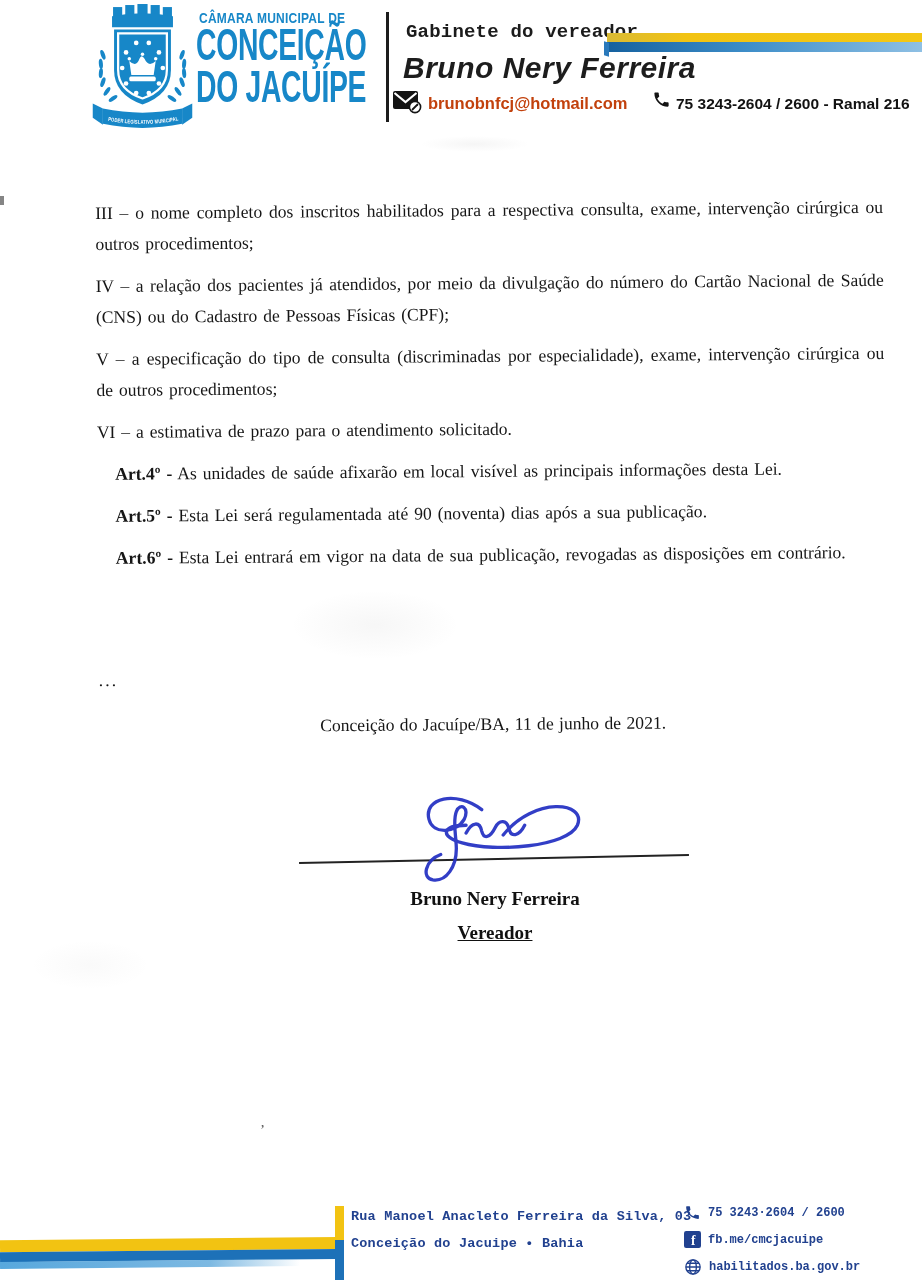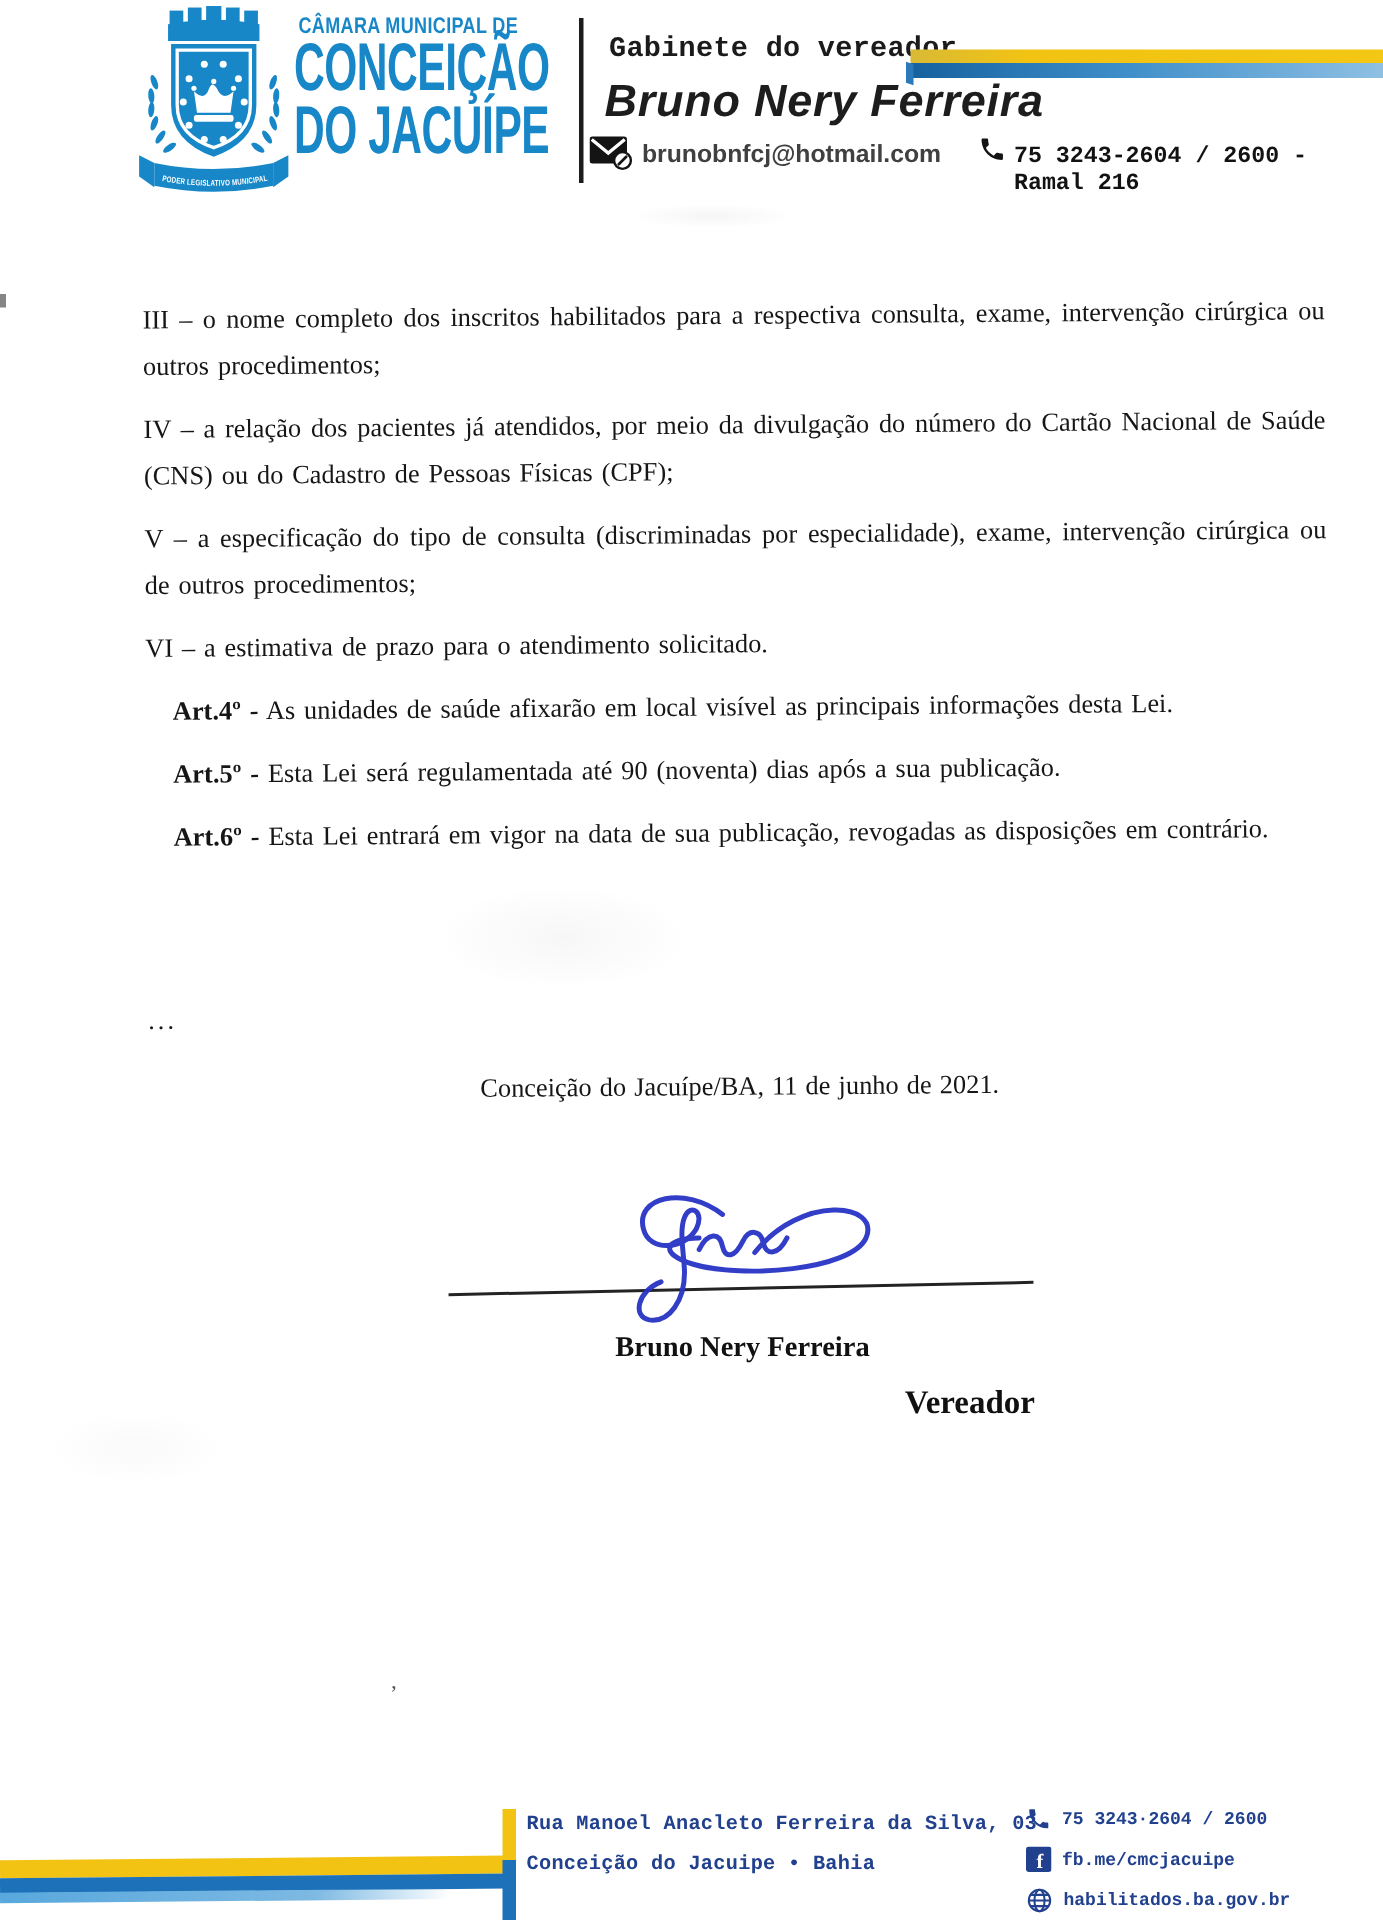--- a/index.html
+++ b/index.html
@@ -26,42 +26,42 @@
   .header-stripe { position:absolute; left:607px; top:33px; width:315px; }
   .hs-yellow { height:9px; background:linear-gradient(90deg,#d9ba35,#f2c312 25%,#f4c714); }
   .hs-blue   { height:10px; background:linear-gradient(90deg,#15619f,#3e8ec9 45%,#8fc0e4); }
   .hs-tip { position:absolute; left:-3px; top:9px; width:5px; height:14px; background:#2a79bb; transform:skewY(18deg); }
 
   .office-name { position:absolute; left:403px; top:51px; font-family:"Liberation Sans", sans-serif;
                  font-style:italic; font-weight:700; font-size:30px; color:#1d1d1d; letter-spacing:0.5px; }
 
   .email-row-icon { position:absolute; left:393px; top:90px; }
   .email-text { position:absolute; left:428px; top:94px; font-family:"Liberation Sans", sans-serif;
-                font-weight:700; font-size:16.5px; color:#404040; }
+                font-weight:700; font-size:16.5px; color:#c2410c; }
   .phone-row-icon { position:absolute; left:652px; top:90px; }
-  .phone-text { position:absolute; left:676px; top:95px; font-family:Liberation Mono, monospace;
+  .phone-text { position:absolute; left:676px; top:95px; font-family:Liberation Sans, sans-serif;
                 font-weight:700; font-size:15.5px; color:#121212; }
 
   
   .doc-body { position:absolute; left:95px; top:198px; width:788px;
               font-size:17.6px; line-height:31px; text-align:justify;
               transform:rotate(-0.45deg); transform-origin:left top; }
   .doc-body p { margin:0 0 11px 0; word-spacing:1.5px; }
   .art-label { font-weight:700;margin-left:18px; }
   .ellipsis-mark { margin-top:91px; text-align:left; letter-spacing:2px; }
   .dateline { margin-top:16px; text-align:center; word-spacing:1px; }
 
   
   .sig-line { position:absolute; left:299px; top:858px; width:390px; height:2px;
               background:#232323; transform:rotate(-1.2deg); }
   .sig-svg { position:absolute; left:388px; top:782px; }
   .sig-name { position:absolute; left:300px; top:888px; width:390px; text-align:center;
               font-weight:700; font-size:19px; color:#111; }
-  .sig-role { position:absolute; left:300px; top:922px; width:390px; text-align:right;
-              font-weight:700; font-size:22px; color:#111; }
+  .sig-role { position:absolute; left:300px; top:922px; width:390px; text-align:center;
+              font-weight:700; font-size:19px; color:#111;text-decoration:underline; }
 
   
   .f-stripe { position:absolute; transform:rotate(-0.55deg); transform-origin:right center; }
   .f-yellow    { left:0; top:1237px; width:338px; height:12px; background:#f2c312; }
   .f-blue      { left:0; top:1249px; width:338px; height:10px; background:#1d71b8; }
   .f-lightblue { left:0; top:1259px; width:300px; height:7px;
                  background:linear-gradient(90deg,#58a8dd,#7db9e2 70%,rgba(125,185,226,0)); }
   .f-vbar-yellow { position:absolute; left:335px; top:1206px; width:9px; height:34px; background:#f2c312; }
   .f-vbar-blue   { position:absolute; left:335px; top:1240px; width:9px; height:40px; background:#1d71b8; }
 

